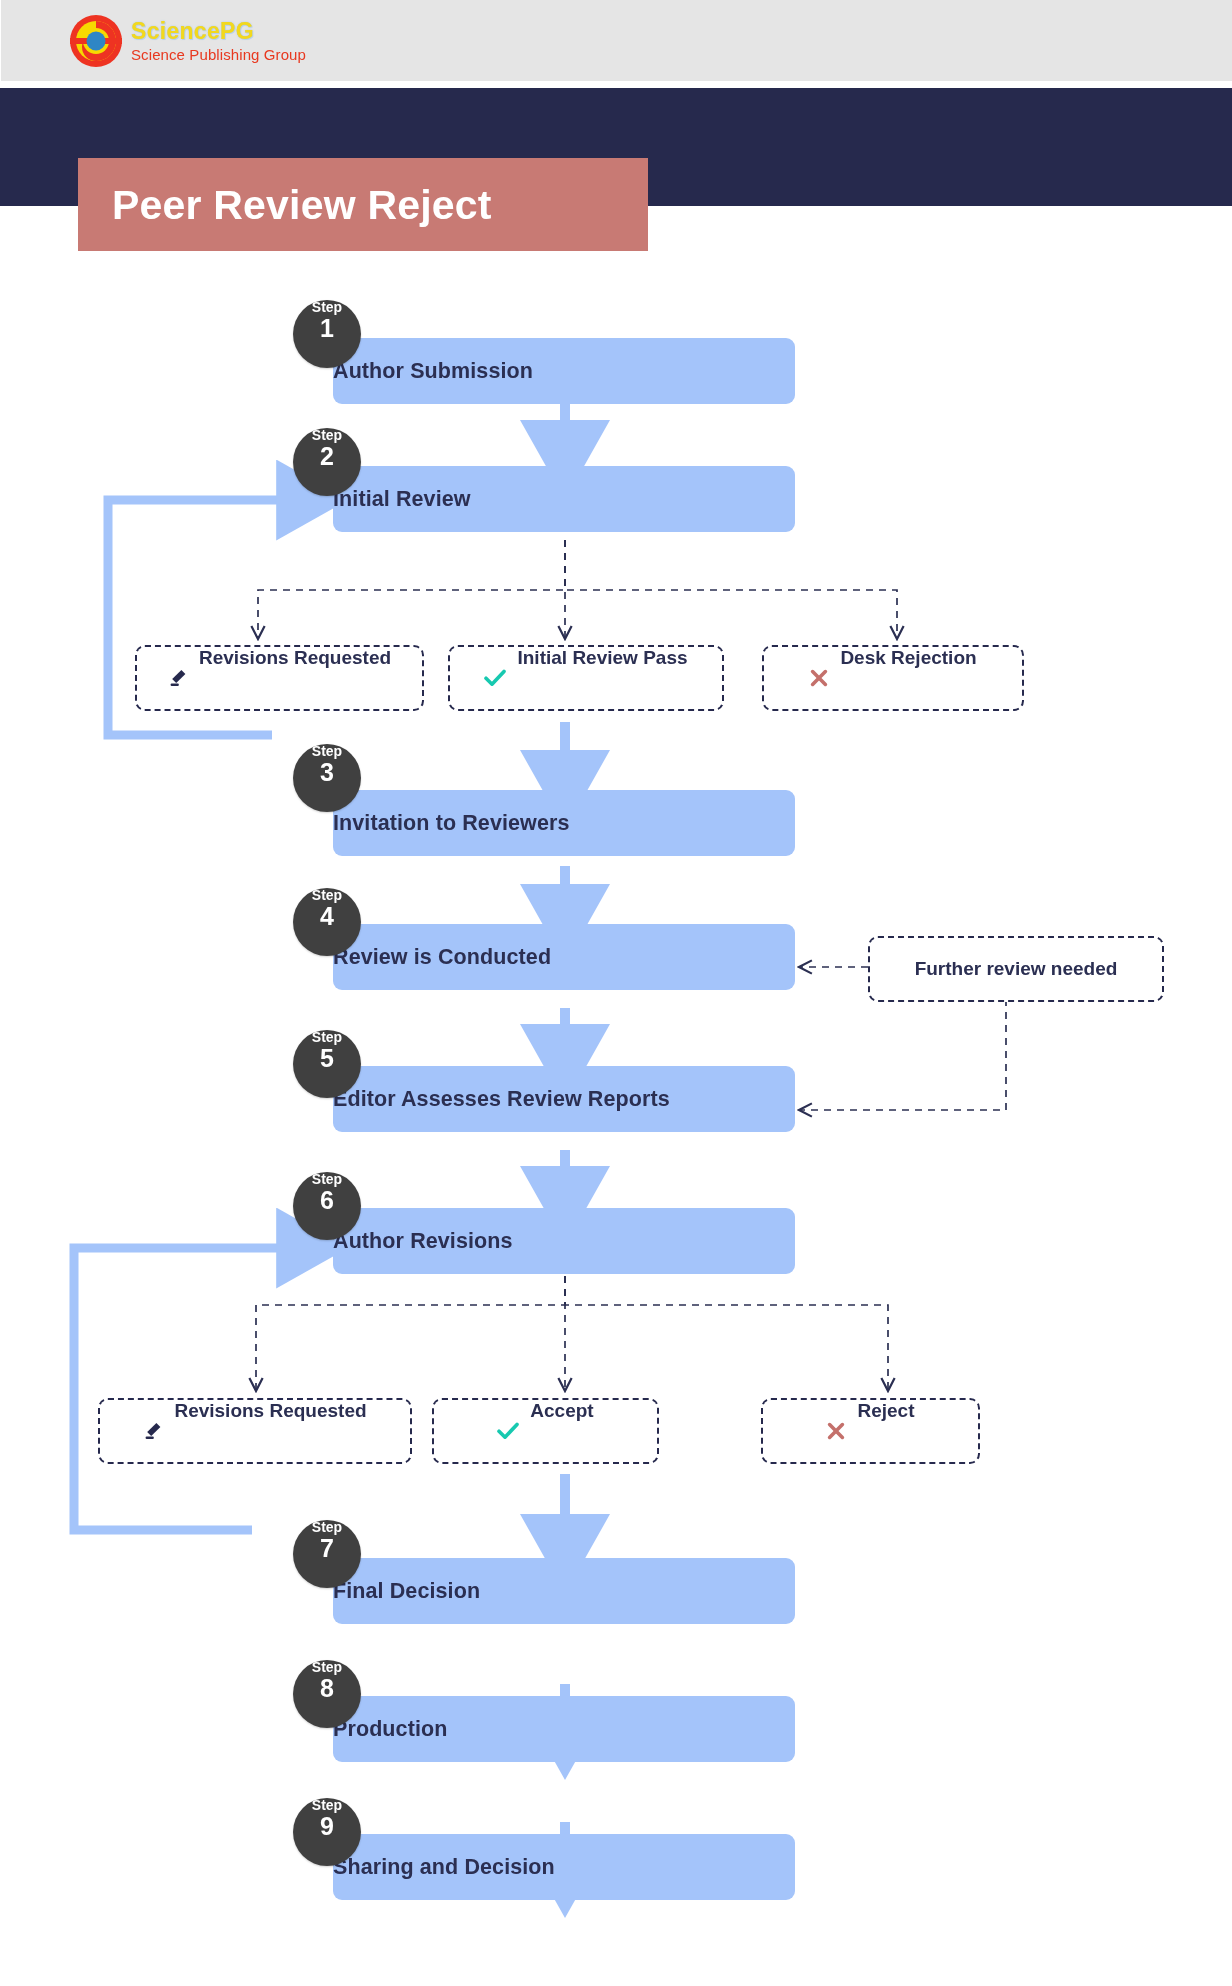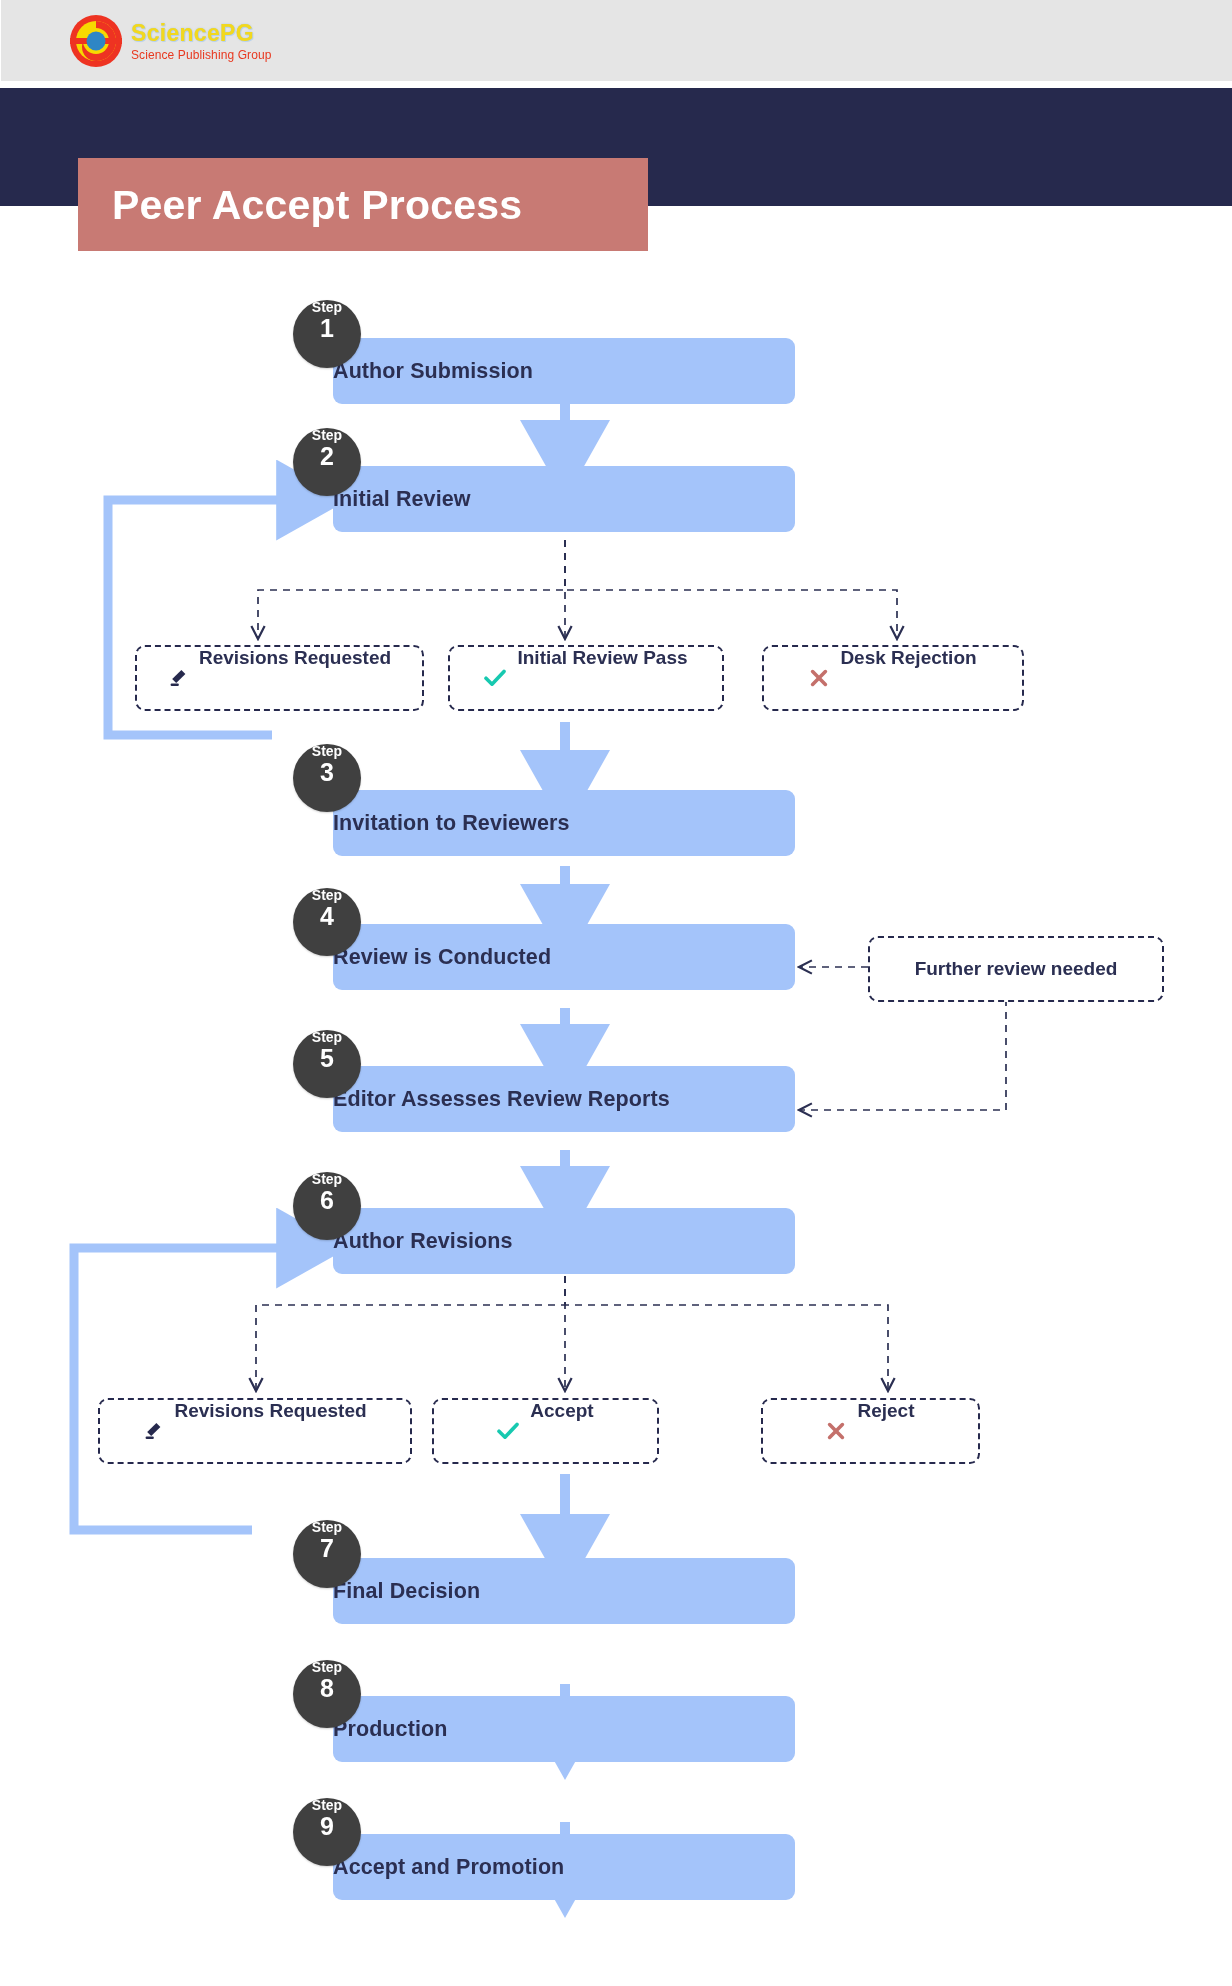--- a/index.html
+++ b/index.html
@@ -14,21 +14,21 @@
   #logo-bar{position:absolute;left:1px;top:0;width:1232px;height:81px;background:#e5e5e5;}
   #logo-wrap{position:absolute;left:68px;top:14px;display:flex;align-items:center;gap:8px;}
   #logo-mark{width:54px;height:54px;position:relative;flex:none;}
   #logo-text{display:flex;flex-direction:column;line-height:1;}
   #logo-title{
     font-size:23px;font-weight:bold;letter-spacing:.3px;
     background:linear-gradient(180deg,#f5e93a 0%, #f3d21a 55%, #e8b400 100%);
     -webkit-background-clip:text;background-clip:text;color:#f2d81e;
     text-shadow:0 0 2px #a9c7e8, 1px 1px 0 #bcd4ee;
   }
-  #logo-sub{font-size:12px;color:#e8381f;margin-top:4px;letter-spacing:.1px;}
+  #logo-sub{font-size:15px;color:#e8381f;margin-top:4px;letter-spacing:.1px;}
   
   #header-band{position:absolute;left:0;top:88px;width:1232px;height:118px;background:#26294d;}
   #title-plate{position:absolute;left:78px;top:158px;width:570px;height:93px;background:#c87a74;}
   #page-title{position:absolute;left:112px;top:178px;width:540px;height:55px;
     color:#ffffff;font-size:41px;font-weight:bold;letter-spacing:.2px;line-height:55px;}
   
   #flow{position:absolute;left:0;top:0;width:1232px;height:1986px;}
   svg#wires{position:absolute;left:0;top:0;width:1232px;height:1986px;pointer-events:none;}
 
   .step-node{position:absolute;height:66px;border-radius:9px;background:#a4c4fa;
@@ -65,21 +65,21 @@
     </span>
     <span id="logo-text">
       <span id="logo-title">SciencePG</span>
       <span id="logo-sub">Science Publishing Group</span>
     </span>
   </div>
 </div>
 
 <div id="header-band"></div>
 <div id="title-plate"></div>
-<div id="page-title">Peer Accept Process</div>
+<div id="page-title">Peer Review Reject</div>
 
 <div id="flow">
 
   <svg id="wires">
     <defs>
       <marker id="ah-blue" markerWidth="9" markerHeight="9" refX="3.2" refY="4.5" orient="auto">
         <path d="M0,0 L8,4.5 L0,9 Z" fill="#a4c4fa"></path>
       </marker>
       <marker id="ah-dash" markerWidth="10" markerHeight="9" refX="8" refY="4.5" orient="auto">
         <path d="M1,0.6 L8.6,4.5 L1,8.4" fill="none" stroke="#2b2f52" stroke-width="1.3"></path>
@@ -236,16 +236,16 @@
   </div>
   <div class="step-node" style="left:333px;top:1696px;width:462px;">
     <span class="lbl">Production</span>
   </div>
 
   <div class="step-badge" style="left:293px;top:1798px;">
     <span class="sw">Step</span>
     <span class="sn">9</span>
   </div>
   <div class="step-node" style="left:333px;top:1834px;width:462px;">
-    <span class="lbl">Accept and Promotion</span>
+    <span class="lbl">Sharing and Decision</span>
   </div>
 
 </div>
 
 </body></html>

